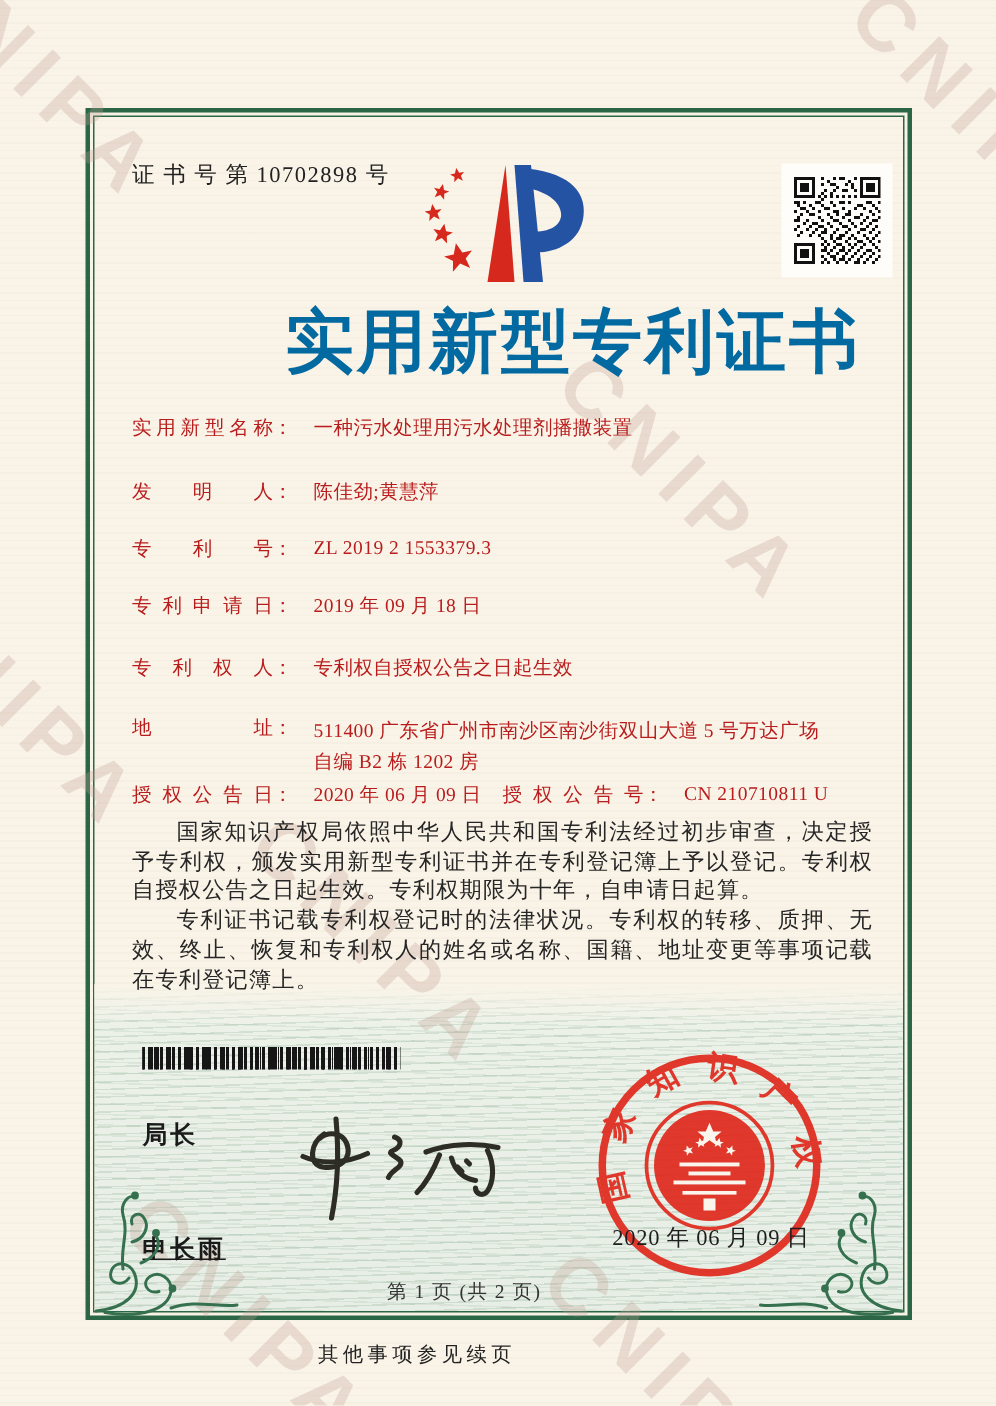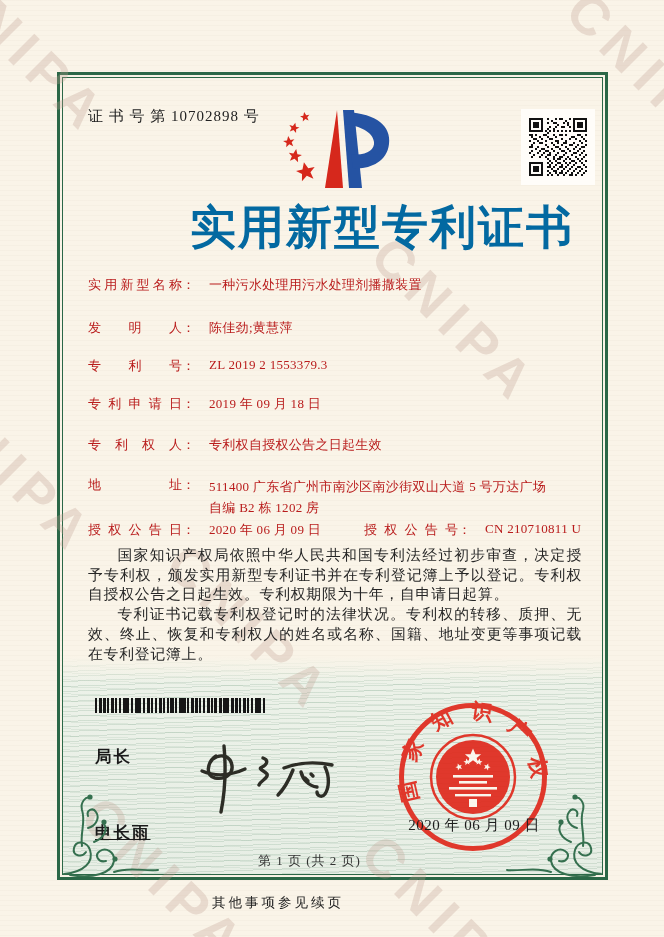--- a/index.html
+++ b/index.html
@@ -175,21 +175,21 @@
   </div>
   <div class="row" style="top:436px;">
     <span class="lab">专利权人</span><span class="col">：</span><span class="val">专利权自授权公告之日起生效</span>
   </div>
   <div class="row" style="top:476px;">
     <span class="lab">地址</span><span class="col">：</span><span class="val-multi"><span>511400 广东省广州市南沙区南沙街双山大道 5 号万达广场</span><span>自编 B2 栋 1202 房</span></span>
   </div>
   <div class="row" style="top:521px;">
     <span class="lab">授权公告日</span><span class="col">：</span><span class="val">2020 年 06 月 09 日</span>
   </div>
-  <div class="row" style="top:521px;left:364px;">
+  <div class="row" style="top:521px;left:335px;">
     <span class="lab">授权公告号</span><span class="col">：</span><span class="val">CN 210710811 U</span>
   </div>
 
   <div class="paras">
     <p>国家知识产权局依照中华人民共和国专利法经过初步审查，决定授予专利权，颁发实用新型专利证书并在专利登记簿上予以登记。专利权自授权公告之日起生效。专利权期限为十年，自申请日起算。</p>
     <p>专利证书记载专利权登记时的法律状况。专利权的转移、质押、无效、终止、恢复和专利权人的姓名或名称、国籍、地址变更等事项记载在专利登记簿上。</p>
   </div>
 
   <div class="barcode"></div>
 

